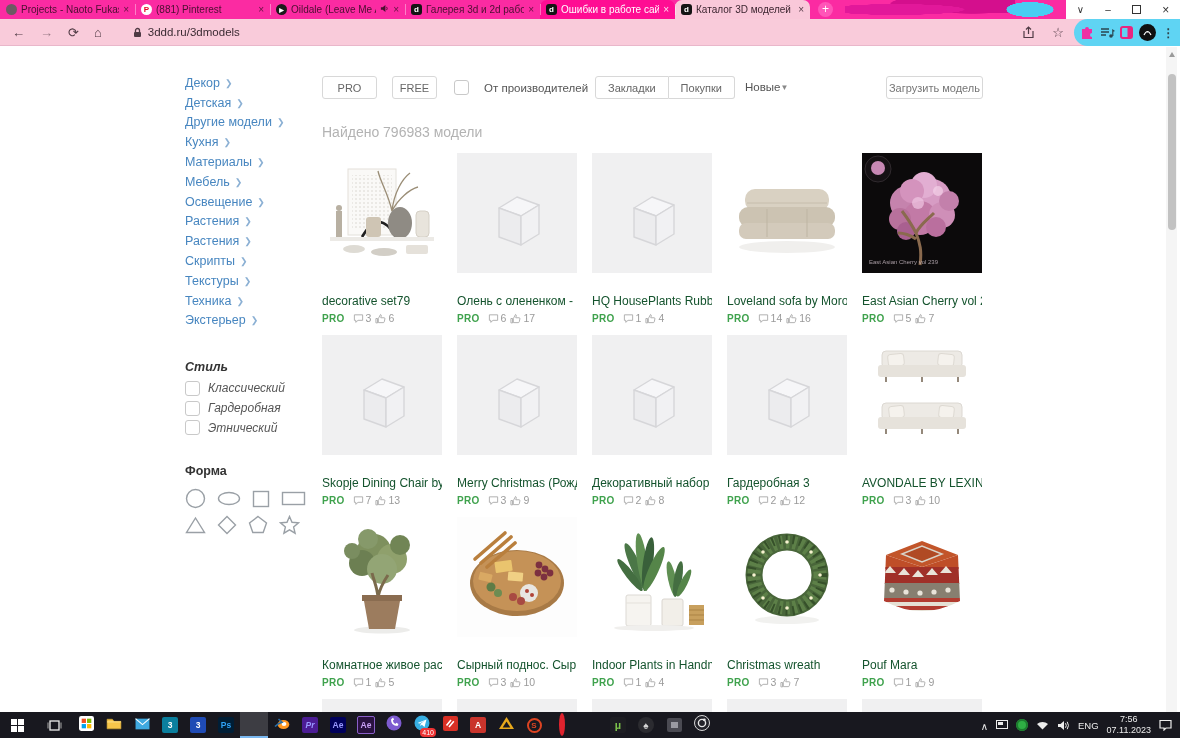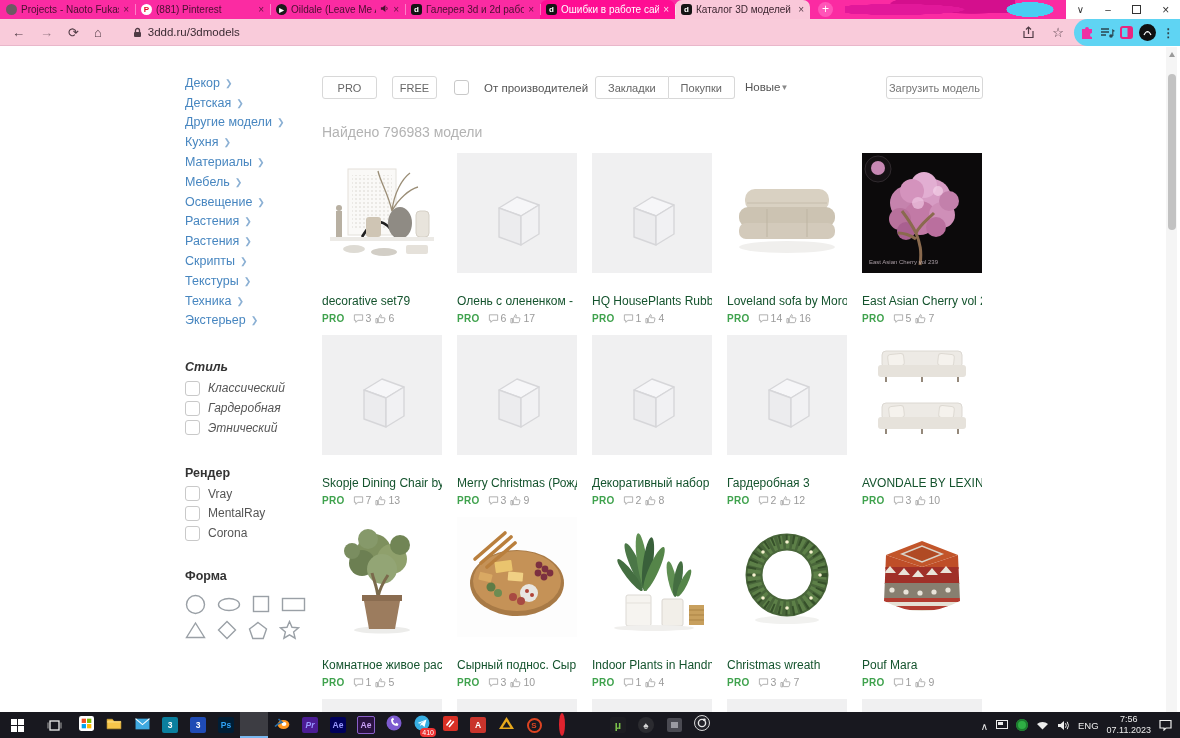--- a/index.html
+++ b/index.html
@@ -279,35 +279,20 @@
             </div>
             <div class="fopt">
               <span class="cb"></span>
               <span>Гардеробная</span>
             </div>
             <div class="fopt">
               <span class="cb"></span>
               <span>Этнический</span>
             </div>
           </div>
-          <div style="margin-top: 28px;">
-            <div class="fhead">Рендер</div>
-            <div class="fopt">
-              <span class="cb"></span>
-              <span>Vray</span>
-            </div>
-            <div class="fopt">
-              <span class="cb"></span>
-              <span>MentalRay</span>
-            </div>
-            <div class="fopt">
-              <span class="cb"></span>
-              <span>Corona</span>
-            </div>
-          </div>
         </div>
       <div style="margin-top:26px;">
         <div class="fhead">Форма</div>
         <div class="shrow" style="margin-top:4px;">
           <svg class="s" width="21" height="21">
               <circle class="shp" cx="10.5" cy="10.5" r="9"></circle>
             </svg>
           <svg width="24" height="15">
               <ellipse class="shp" cx="12" cy="7.5" rx="10.5" ry="6"></ellipse>
             </svg>

